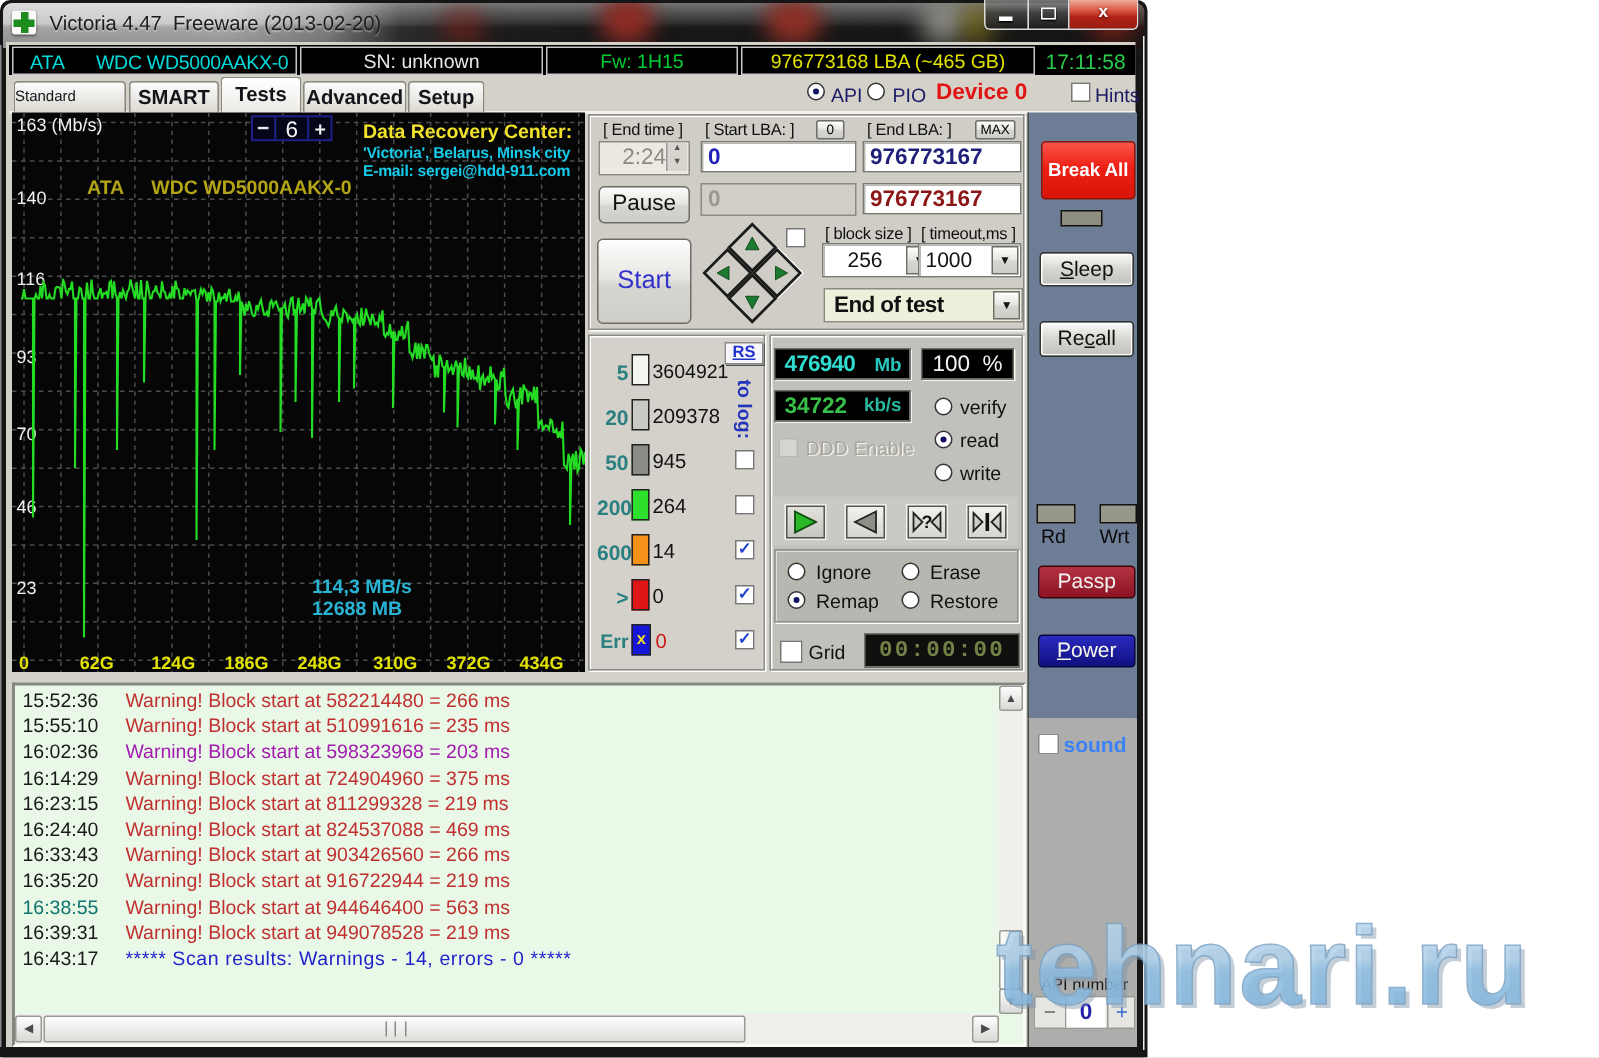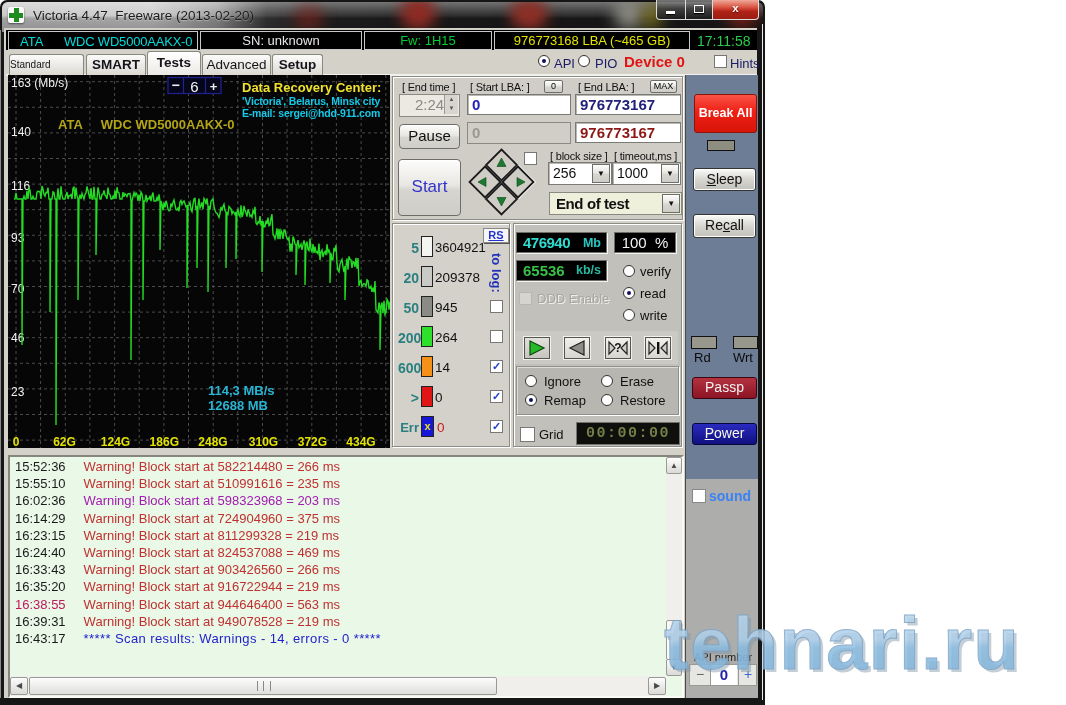--- a/index.html
+++ b/index.html
@@ -50,21 +50,21 @@
 <div class="a" style="left:64px;top:34px;font-size:13px;color:#00dbdb;letter-spacing:-0.2px">WDC WD5000AAKX-0</div>
 <div class="a" style="left:200px;top:31px;width:160px;height:17px;border:1px solid #c8c8c8;text-align:center;font-size:13px;color:#e6e6e6;line-height:17px">SN: unknown</div>
 <div class="a" style="left:364px;top:31px;width:126px;height:17px;border:1px solid #c8c8c8;text-align:center;font-size:13px;color:#00cc33;line-height:17px">Fw: 1H15</div>
 <div class="a" style="left:494px;top:31px;width:194px;height:17px;border:1px solid #c8c8c8;text-align:center;font-size:13px;color:#e3e300;line-height:17px">976773168 LBA (~465 GB)</div>
 <div class="a" style="left:697px;top:33px;font-size:14px;color:#2bcb4b">17:11:58</div>
 
 <div class="a" style="left:6px;top:74px;width:751px;height:2px;background:#f2f1ed"></div>
 <div class="a" style="left:9px;top:54px;width:73px;height:20px;background:linear-gradient(#fbfbfa,#dcd9d2);border:1px solid #88887f;border-bottom:none;border-radius:3px 3px 0 0;font-weight:normal;font-size:10px;text-align:left;line-height:20px;color:#14141a">Standard</div>
 <div class="a" style="left:86px;top:54px;width:58px;height:20px;background:linear-gradient(#fbfbfa,#dcd9d2);border:1px solid #88887f;border-bottom:none;border-radius:3px 3px 0 0;font-weight:bold;font-size:13.5px;text-align:center;line-height:20px;color:#14141a">SMART</div>
 <div class="a" style="left:147px;top:51px;width:52px;height:24px;background:linear-gradient(#ffffff,#ebe9e4);border:1px solid #88887f;border-bottom:none;border-radius:3px 3px 0 0;font-weight:bold;font-size:13.5px;text-align:center;line-height:22px;color:#14141a">Tests</div>
-<div class="a" style="left:202px;top:54px;width:67px;height:20px;background:linear-gradient(#fbfbfa,#dcd9d2);border:1px solid #88887f;border-bottom:none;border-radius:3px 3px 0 0;font-weight:normal;font-size:13.5px;text-align:center;line-height:20px;color:#14141a">Advanced</div>
+<div class="a" style="left:202px;top:54px;width:67px;height:20px;background:linear-gradient(#fbfbfa,#dcd9d2);border:1px solid #88887f;border-bottom:none;border-radius:3px 3px 0 0;font-weight:bold;font-size:13.5px;text-align:center;line-height:20px;color:#14141a">Advanced</div>
 <div class="a" style="left:272px;top:54px;width:49px;height:20px;background:linear-gradient(#fbfbfa,#dcd9d2);border:1px solid #88887f;border-bottom:none;border-radius:3px 3px 0 0;font-weight:bold;font-size:13.5px;text-align:center;line-height:20px;color:#14141a">Setup</div>
 
 <div class="a radio" style="left:538px;top:55px">
     <div class="rdot"></div>
   </div>
 <div class="a" style="left:554px;top:56px;font-size:13px;color:#1a1a66">API</div>
 <div class="a radio" style="left:578px;top:55px"></div>
 <div class="a" style="left:595px;top:56px;font-size:13px;color:#1a1a66">PIO</div>
 <div class="a" style="left:624px;top:53px;font-size:15px;font-weight:bold;color:#e11414">Device 0</div>
 <div class="a cb" style="left:714px;top:55px"></div>
@@ -165,21 +165,21 @@
 <g fill="#1c7a30" stroke="#0a4516" stroke-width="0.6">
 <polygon points="35.5,12 40,20.5 31,20.5"></polygon>
 <polygon points="59,36 51,31.5 51,40.5"></polygon>
 <polygon points="35.5,60 31,51.5 40,51.5"></polygon>
 <polygon points="12,36 20,31.5 20,40.5"></polygon>
 </g>
 </svg>
 <div class="a cb" style="left:524px;top:152px"></div>
 <div class="a lbl" style="left:550px;top:150px">[ block size ]</div>
 <div class="a lbl" style="left:614px;top:150px">[ timeout,ms ]</div>
-<div class="a inp" style="left:548px;top:162px;width:58px;height:21px;font-size:14px;color:#111;padding-left:4px;line-height:21px">256<div class="a btn" style="right:1px;top:1px;width:16px;height:17px;border-radius:0;font-size:8px;color:#111;text-align:center;line-height:17px">▼</div></div>
+<div class="a inp" style="left:548px;top:162px;width:58px;height:21px;font-size:14px;color:#111;padding-left:16px;line-height:21px">256<div class="a btn" style="right:1px;top:1px;width:16px;height:17px;border-radius:0;font-size:8px;color:#111;text-align:center;line-height:17px">▼</div></div>
 <div class="a inp" style="left:612px;top:162px;width:63px;height:21px;font-size:14px;color:#111;padding-left:4px;line-height:21px">1000<div class="a btn" style="right:1px;top:1px;width:16px;height:17px;border-radius:0;font-size:8px;color:#111;text-align:center;line-height:17px">▼</div></div>
 <div class="a" style="left:549px;top:192px;width:125px;height:21px;background:#eff0dc;border:1px solid #8a8a82;font-size:15px;font-weight:bold;color:#111;padding-left:6px;line-height:21px;letter-spacing:-0.4px">End of test<div class="a btn" style="right:1px;top:1px;width:16px;height:17px;border-radius:0;font-size:8px;color:#111;text-align:center;line-height:17px">▼</div></div>
 
 <div class="a etched" style="left:392px;top:223px;width:116px;height:222px;background:#d3d1c9"></div>
 <div class="a" style="left:483px;top:228px;width:24px;height:13px;background:#f6f6fa;border:1px solid #8a8a84;box-shadow:1px 1px 0 #555;color:#2233cc;font-weight:bold;font-size:11px;text-align:center;line-height:13px;text-decoration:underline">RS</div>
 <div class="a" style="left:491px;top:253px;width:13px;height:42px;writing-mode:vertical-rl;font-size:13px;font-weight:bold;color:#2233bb;white-space:nowrap">to log:</div>
 
 <div class="a" style="left:398px;top:240px;width:21px;text-align:right;color:#2a8080;font-weight:bold;font-size:14px">5</div>
 <div class="a" style="left:421px;top:236px;width:10px;height:19px;background:#f4f4f0;border:1.5px solid #222"></div>
 <div class="a" style="left:435px;top:240px;font-size:13px;color:#111">3604921</div>
@@ -207,21 +207,21 @@
 <div class="a" style="left:437px;top:420px;font-size:13.5px;color:#cc1818">0</div>
 <div class="a cb chk" style="left:490px;top:420px">✓</div>
 
 <div class="a etched" style="left:513px;top:223px;width:167px;height:222px;background:#c1c0ba"></div>
 <div class="a disp" style="left:516px;top:232px;width:89px;height:19px">
     <span style="position:absolute;left:6px;top:1px;font-size:15px;font-weight:bold;color:#30dcd0;letter-spacing:-0.5px">476940</span>
     <span style="position:absolute;right:5px;top:3px;font-size:12.5px;font-weight:bold;color:#28c8c0">Mb</span>
   </div>
 <div class="a disp" style="left:614px;top:232px;width:60px;height:19px;color:#f2f2f2;font-size:15px;text-align:center;line-height:19px">100&nbsp;&nbsp;%</div>
 <div class="a disp" style="left:516px;top:260px;width:89px;height:19px">
-    <span style="position:absolute;left:6px;top:1px;font-size:15px;font-weight:bold;color:#38c048">65536</span>
+    <span style="position:absolute;left:6px;top:1px;font-size:15px;font-weight:bold;color:#38c048">34722</span>
     <span style="position:absolute;right:5px;top:2px;font-size:12.5px;font-weight:bold;color:#2ab8a0">kb/s</span>
   </div>
 <div class="a radio" style="left:623px;top:265px"></div>
 <div class="a" style="left:640px;top:264px;font-size:13px;color:#111">verify</div>
 <div class="a radio" style="left:623px;top:287px">
     <div class="rdot"></div>
   </div>
 <div class="a" style="left:640px;top:286px;font-size:13px;color:#111">read</div>
 <div class="a radio" style="left:623px;top:309px"></div>
 <div class="a" style="left:640px;top:308px;font-size:13px;color:#111">write</div>
@@ -269,21 +269,21 @@
 <div class="a" style="left:8px;top:455px;width:676px;height:243px;border:2px solid;border-color:#868680 #fafaf6 #fafaf6 #868680;background:#e9f8e7;box-sizing:border-box"></div>
 <div class="a" id="log" style="left:15px;top:458px;font-size:13px;color:#1a1a1a;line-height:17.2px;white-space:nowrap">
     <div><span style="color:#1a1a1a">15:52:36</span><span style="display:inline-block;width:18px"></span><span style="color:#c03030">Warning! Block start at 582214480 = 266 ms</span></div>
     <div><span style="color:#1a1a1a">15:55:10</span><span style="display:inline-block;width:18px"></span><span style="color:#c03030">Warning! Block start at 510991616 = 235 ms</span></div>
     <div><span style="color:#1a1a1a">16:02:36</span><span style="display:inline-block;width:18px"></span><span style="color:#a21caf">Warning! Block start at 598323968 = 203 ms</span></div>
     <div><span style="color:#1a1a1a">16:14:29</span><span style="display:inline-block;width:18px"></span><span style="color:#c03030">Warning! Block start at 724904960 = 375 ms</span></div>
     <div><span style="color:#1a1a1a">16:23:15</span><span style="display:inline-block;width:18px"></span><span style="color:#c03030">Warning! Block start at 811299328 = 219 ms</span></div>
     <div><span style="color:#1a1a1a">16:24:40</span><span style="display:inline-block;width:18px"></span><span style="color:#c03030">Warning! Block start at 824537088 = 469 ms</span></div>
     <div><span style="color:#1a1a1a">16:33:43</span><span style="display:inline-block;width:18px"></span><span style="color:#c03030">Warning! Block start at 903426560 = 266 ms</span></div>
     <div><span style="color:#1a1a1a">16:35:20</span><span style="display:inline-block;width:18px"></span><span style="color:#c03030">Warning! Block start at 916722944 = 219 ms</span></div>
-    <div><span style="color:#be185d">16:38:55</span><span style="display:inline-block;width:18px"></span><span style="color:#c03030">Warning! Block start at 944646400 = 563 ms</span></div>
+    <div><span style="color:#0f766e">16:38:55</span><span style="display:inline-block;width:18px"></span><span style="color:#c03030">Warning! Block start at 944646400 = 563 ms</span></div>
     <div><span style="color:#1a1a1a">16:39:31</span><span style="display:inline-block;width:18px"></span><span style="color:#c03030">Warning! Block start at 949078528 = 219 ms</span></div>
     <div><span style="color:#1a1a1a">16:43:17</span><span style="display:inline-block;width:18px"></span><span style="color:#2222cc;letter-spacing:.4px">***** Scan results: Warnings - 14, errors - 0 *****</span></div>
   </div>
 
 <div class="a" style="left:666px;top:457px;width:16px;height:219px;background:#f0efec"></div>
 <div class="a" style="left:666px;top:457px;width:16px;height:17px;background:linear-gradient(#fdfdfd,#d9d9d6);border:1px solid #9a9a94;border-radius:2px;box-sizing:border-box;text-align:center;font-size:8px;color:#4a4a4a;line-height:15px">▲</div>
 <div class="a" style="left:666px;top:620px;width:16px;height:40px;background:linear-gradient(90deg,#fdfdfd,#d5d5d2);border:1px solid #9a9a94;border-radius:2px;box-sizing:border-box"></div>
 <div class="a" style="left:666px;top:659px;width:16px;height:17px;background:linear-gradient(#fdfdfd,#d9d9d6);border:1px solid #9a9a94;border-radius:2px;box-sizing:border-box;text-align:center;font-size:8px;color:#4a4a4a;line-height:15px">▼</div>
 
 <div class="a" style="left:10px;top:676px;width:656px;height:20px;background:#f0efec"></div>

